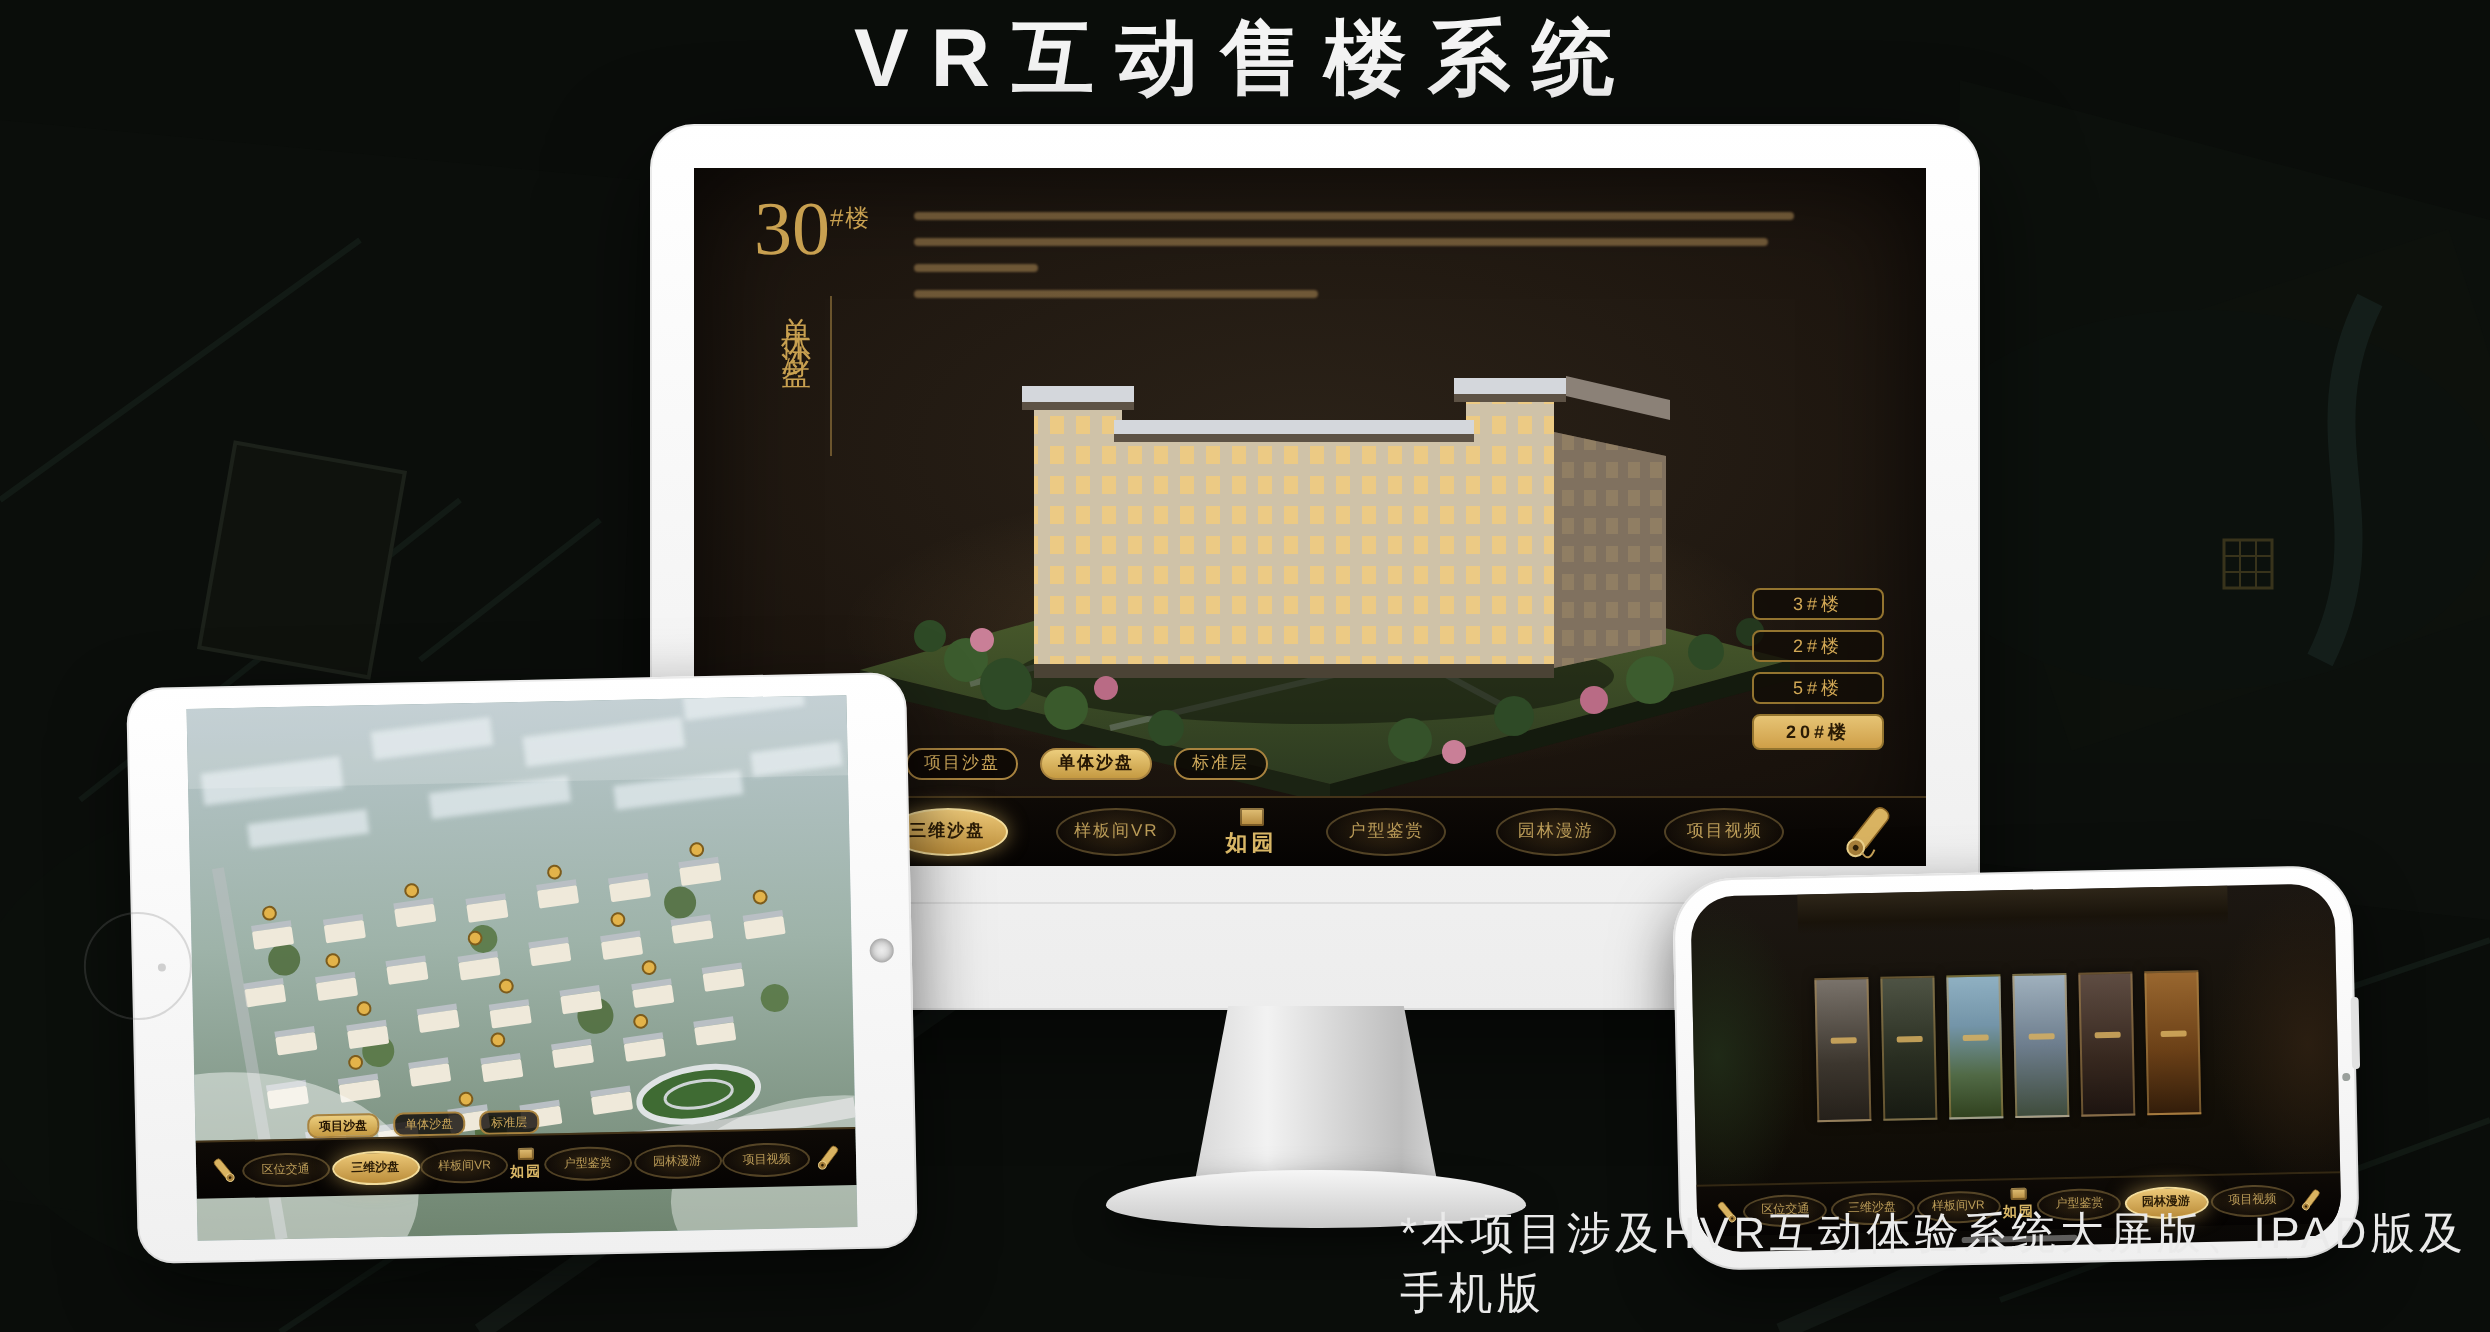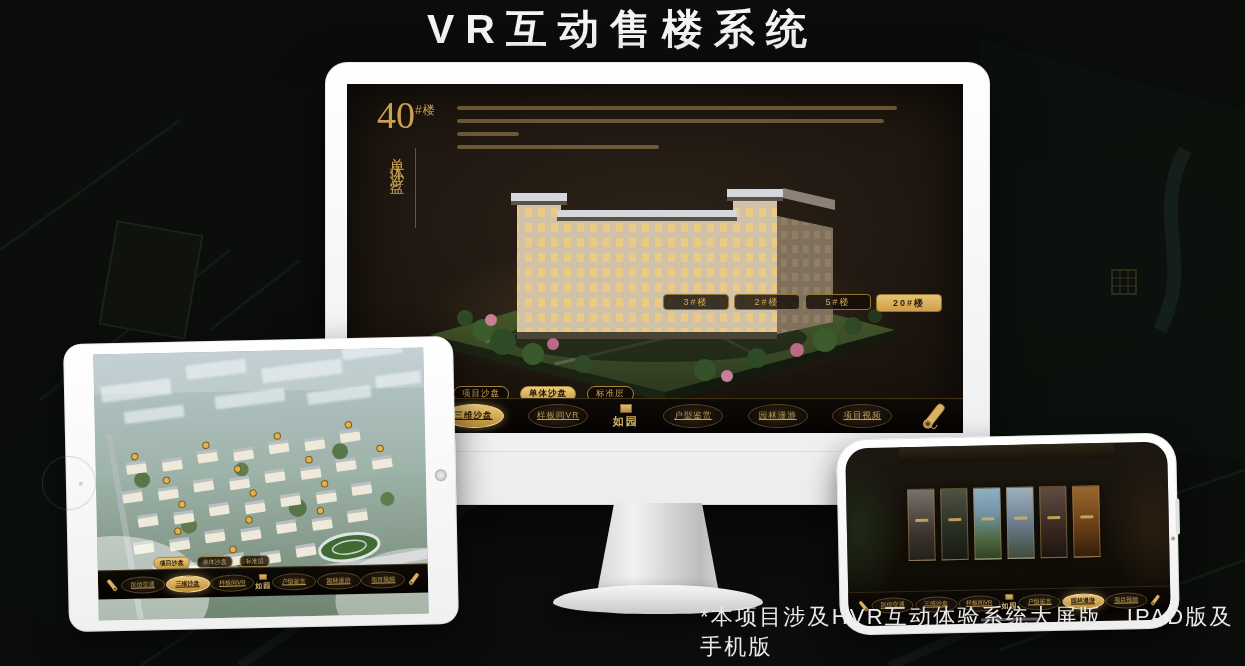--- a/index.html
+++ b/index.html
@@ -10,28 +10,28 @@
   
   .app-title{position:absolute;top:2px;left:0;right:0;text-align:center;color:#f4f4f4;
              font-size:41px;font-weight:bold;letter-spacing:11px;}
   .footnote{position:absolute;left:700px;bottom:4px;font-size:22px;letter-spacing:2.2px;color:#eaeaea;}
 
   
   .gold-nav{position:absolute;left:0;right:0;background:linear-gradient(180deg,#0e0a06,#050302);
             border-top:1px solid rgba(160,125,60,.4);display:flex;align-items:center;justify-content:space-between;}
   .medallion{display:flex;align-items:center;justify-content:center;border:1px solid rgba(200,165,95,.35);
              border-radius:50%;color:#bb9c58;white-space:nowrap;
-             background:radial-gradient(60% 80% at 50% 50%,rgba(86,64,32,.5),rgba(18,12,6,.1));text-decoration:underline;}
+             background:radial-gradient(60% 80% at 50% 50%,rgba(86,64,32,.5),rgba(18,12,6,.1));}
   .medallion.active{background:linear-gradient(180deg,#ecc878,#bb8d3a);color:#2b1c06;border-color:#f2dc9b;
              font-weight:bold;box-shadow:0 0 10px rgba(235,195,105,.5);}
   .nav-logo{display:flex;flex-direction:column;align-items:center;gap:1px;color:#d8b666;
             font-family:"Liberation Serif",serif;font-weight:bold;}
   .seal{background:linear-gradient(180deg,#e3c278,#b3883c);border-radius:1px;box-shadow:inset 0 0 0 1px rgba(60,40,10,.5);}
   .pill{display:flex;align-items:center;justify-content:center;color:#cda85a;border:1px solid #a8833f;
-        background:rgba(12,8,4,.8);letter-spacing:1px;margin-top:12px;}
+        background:rgba(12,8,4,.8);letter-spacing:1px;}
   .pill.active{background:linear-gradient(180deg,#eccd7c,#c59a42);color:#241503;font-weight:bold;}
   .flip{transform:scaleX(-1);}
 
   
   .monitor{position:absolute;left:325px;top:62px;width:665px;height:560px;}
   .monitor-frame{position:absolute;left:0;top:0;width:665px;height:443px;border-radius:22px;
         background:linear-gradient(180deg,#ffffff,#ededed);
         box-shadow:0 18px 50px rgba(0,0,0,.55),inset 0 0 0 1px rgba(0,0,0,.08);}
   .monitor-chin-line{position:absolute;left:24px;right:24px;top:389px;height:1px;background:rgba(0,0,0,.07);}
   .monitor-stand-neck{position:absolute;left:272px;top:441px;width:122px;height:90px;
@@ -45,21 +45,21 @@
         box-shadow:inset 0 0 55px rgba(0,0,0,.75);}
   .m-headline{position:absolute;left:30px;top:12px;color:#c8a050;}
   .m-headline-num{font-family:"Liberation Serif",serif;font-size:38px;line-height:1;}
   .m-headline-suffix{font-size:12px;vertical-align:14px;letter-spacing:1px;}
   .m-subtitle{position:absolute;left:40px;top:62px;writing-mode:vertical-rl;font-family:"Liberation Serif",serif;
         font-size:15px;letter-spacing:7px;color:#c8a050;}
   .m-sub-rule{position:absolute;left:68px;top:64px;width:1px;height:80px;background:rgba(200,160,80,.45);}
   .m-desc{position:absolute;left:110px;top:22px;width:440px;}
   .m-desc .bar{height:4px;background:rgba(188,150,92,.5);border-radius:2px;margin-bottom:9px;filter:blur(.4px);}
   .m-building{position:absolute;left:58px;top:46px;width:500px;height:270px;}
-  .m-floor-buttons{position:absolute;right:21px;top:210px;display:flex;flex-direction:row;gap:5px;}
+  .m-floor-buttons{position:absolute;right:21px;top:210px;display:flex;flex-direction:column;gap:5px;align-items:flex-end;}
   .floor-btn{width:64px;height:14px;display:flex;align-items:center;justify-content:center;font-size:9px;
         letter-spacing:2px;color:#d2a855;background:rgba(18,12,6,.8);border:1px solid #93742f;border-radius:4px;}
   .floor-btn.active{background:linear-gradient(180deg,#e6c475,#cf9f48);color:#2a1b05;font-weight:bold;height:16px;}
   .m-tabs{position:absolute;left:106px;top:290px;display:flex;gap:11px;}
   .m-tabs .pill{height:14px;padding:0 8px;font-size:8.5px;border-radius:8px;}
   .m-nav{bottom:0;height:34px;padding:0 12px;}
   .m-nav .medallion{width:58px;height:22px;font-size:8.5px;letter-spacing:1px;}
   .m-nav .seal{width:12px;height:9px;}
   .m-nav .nav-logo{font-size:11px;letter-spacing:2px;}
 
@@ -149,21 +149,21 @@
 
   <div class="monitor">
     <div class="monitor-frame"></div>
     <div class="monitor-chin-line"></div>
     <div class="monitor-stand-neck"></div>
     <div class="monitor-stand-base"></div>
 
     <div class="monitor-screen">
 
       <div class="m-headline">
-        <span class="m-headline-num">40</span><span class="m-headline-suffix">#楼</span>
+        <span class="m-headline-num">30</span><span class="m-headline-suffix">#楼</span>
       </div>
       <div class="m-subtitle">单体沙盘</div>
       <div class="m-sub-rule"></div>
 
       <div class="m-desc">
         <div class="bar" style="width:100%"></div>
         <div class="bar" style="width:97%"></div>
         <div class="bar" style="width:14%"></div>
         <div class="bar" style="width:46%"></div>
       </div>

